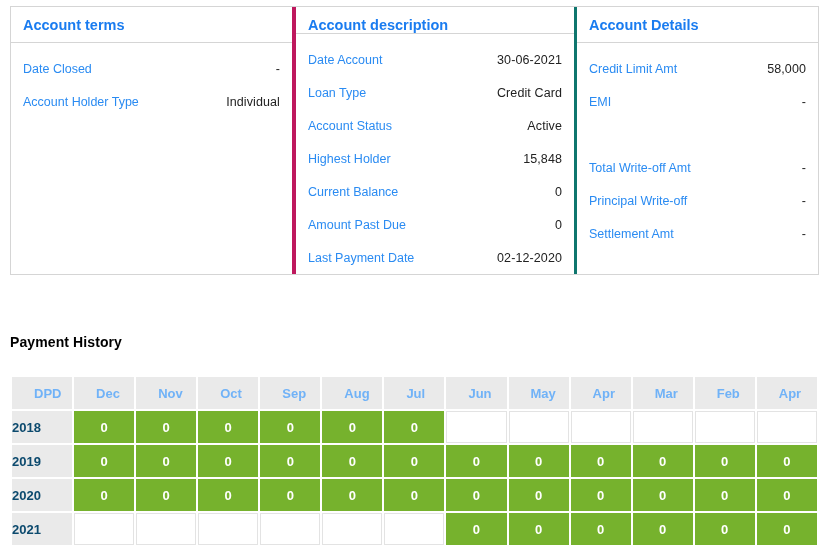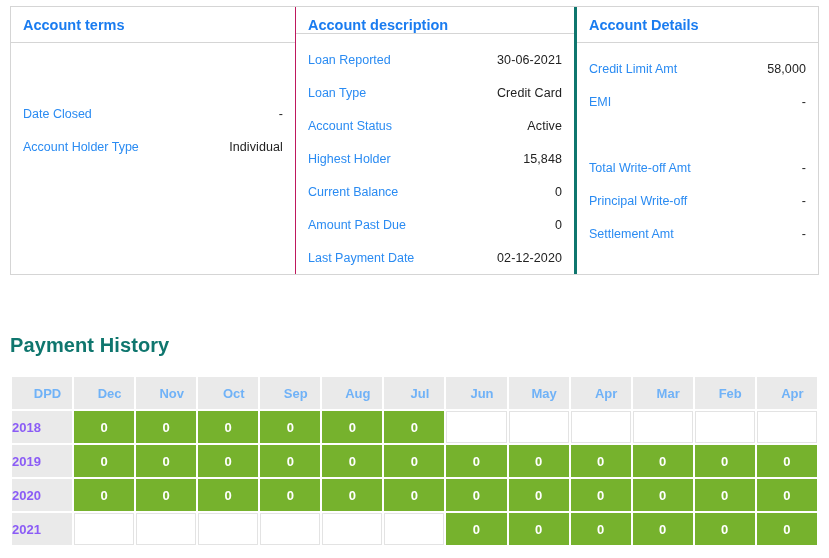--- a/index.html
+++ b/index.html
@@ -25,21 +25,21 @@
     box-sizing: border-box;
     border: 1px solid #d5d5d5;
     background: #ffffff;
     display: flex;
   }
   .info-col {
     box-sizing: border-box;
     display: flex;
     flex-direction: column;
   }
-  .info-col.c0 { width: 285px; border-right: 1px solid #be185d; gap: 45px; }
+  .info-col.c0 { width: 285px; border-right: 4px solid #be185d; }
   .info-col.c1 { width: 281px; border-right: 3px solid #0f766e; }
   .info-col.c2 { width: 241px; }
 
   .col-title {
     box-sizing: border-box;
     height: 36px;
     line-height: 36px;
     padding: 0 12px;
     font-size: 14.5px;
     font-weight: bold;
@@ -70,23 +70,23 @@
     text-align: right;
     white-space: nowrap;
     letter-spacing: .1px;
   }
 
   
   #payment-history-title {
     position: absolute;
     left: 10px;
     top: 334px;
-    font-size: 20px;
-    font-weight: bold;
-    color: #0f766e;
+    font-size: 14px;
+    font-weight: bold;
+    color: #000000;
     letter-spacing: .1px;
   }
 
   #ph-table {
     position: absolute;
     left: 10px;
     top: 375px;
     width: 809px;
     border-collapse: separate;
     border-spacing: 2px;
@@ -97,27 +97,27 @@
     box-sizing: border-box;
     height: 32px;
     padding: 0;
     font-size: 13px;
     vertical-align: middle;
   }
   #ph-table th {
     background: #eaeaea;
     color: #70b2f7;
     font-weight: bold;
-    text-align: center;
-    padding-left: 11px;
+    text-align: left;
+    padding-left: 22px;
   }
   #ph-table th.corner { }
   td.year-cell {
     background: #eaeaea;
-    color: #8b5cf6;
+    color: #0c4a6e;
     font-weight: bold;
     text-align: left;
     padding-left: 11px;
     font-size: 12.5px;
   }
   td.dpd-cell {
     text-align: center;
     font-weight: bold;
     font-size: 12.5px;
     color: #ffffff;
@@ -148,21 +148,21 @@
         <span class="info-label">Account Holder Type</span>
         <span class="info-value">Individual</span>
       </div>
     </div>
   </div>
 
   <div class="info-col c1">
     <div class="col-title">Account description</div>
     <div class="col-rows">
       <div class="info-row">
-        <span class="info-label">Loan Reported</span>
+        <span class="info-label">Date Account</span>
         <span class="info-value">30-06-2021</span>
       </div>
       <div class="info-row">
         <span class="info-label">Loan Type</span>
         <span class="info-value">Credit Card</span>
       </div>
       <div class="info-row">
         <span class="info-label">Account Status</span>
         <span class="info-value">Active</span>
       </div>

